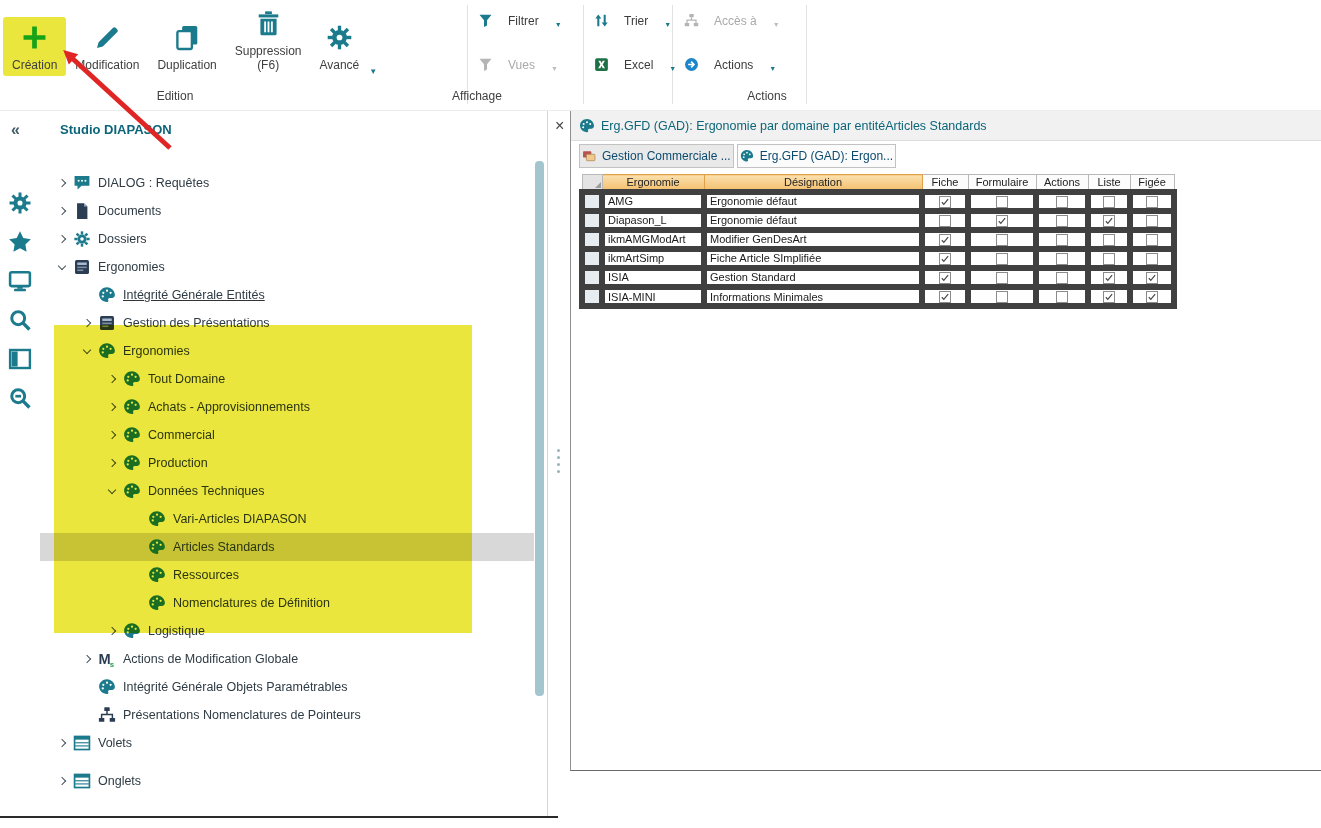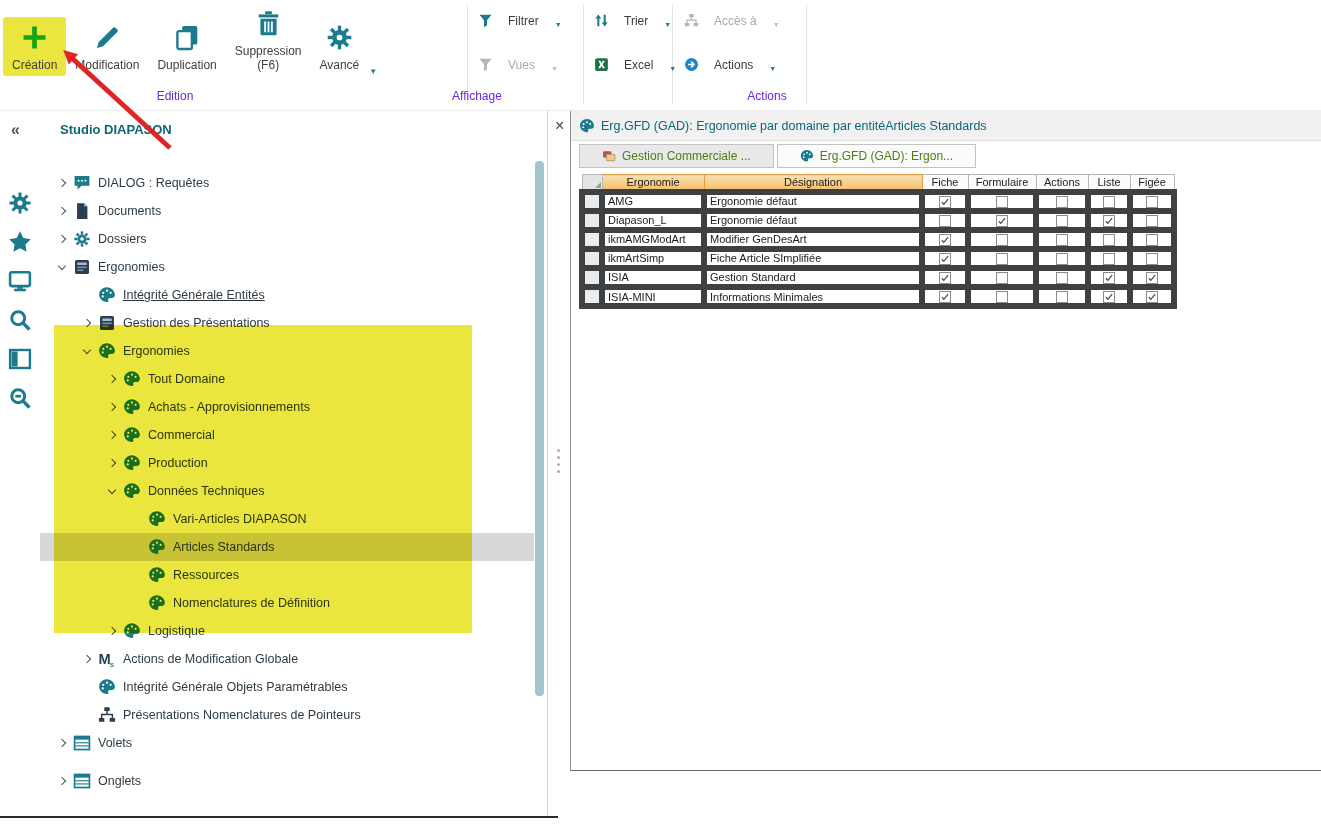--- a/index.html
+++ b/index.html
@@ -16,21 +16,21 @@
           font-family:inherit}
   .bigbtn .ic{width:27px;height:27px;display:block;margin-bottom:7px}
   .bigbtn .lbl,.bigbtn .lbl2{font-size:12px;color:#3f3f3f;line-height:14px;text-align:center;white-space:nowrap}
   .big-arr{font-size:8px;color:var(--teal);margin:36px 6px 0 1px}
   .smallbtn{position:absolute;display:flex;align-items:flex-end;gap:15px;font-size:12px;color:#3c3c3c;cursor:pointer}
   .smallbtn .sic{width:15px;height:15px;display:block}
   .smallbtn.disabled{color:#a9a9a9}
   .arr{font-size:7px;color:var(--teal);margin-left:1px}
   .arr.gray{color:#bdbdbd}
   .vsep{position:absolute;top:5px;height:99px;width:1px;background:#e2e2e2}
-  .grp-label{position:absolute;bottom:7px;font-size:12px;color:#6d28d9;text-align:center;width:90px}
+  .grp-label{position:absolute;bottom:7px;font-size:12px;color:#404040;text-align:center;width:90px}
   [data-icon] svg{width:100%;height:100%;display:block}
 
   
   .main{position:absolute;left:0;top:111px;width:1321px;height:717px}
   .strip{position:absolute;left:0;top:0;width:40px;height:707px;background:#fff}
   .collapse-btn{position:absolute;left:11px;top:10px;font-size:16px;font-weight:bold;color:#3e5a68;cursor:pointer}
   .sicon{position:absolute;left:8px;width:24px;height:24px;cursor:pointer}
   .sicon span{display:block;width:24px;height:24px}
 
   .treepanel{position:absolute;left:40px;top:0;width:508px;height:707px;border-right:1px solid #d4d4d4;background:#fff}
@@ -54,21 +54,21 @@
         box-shadow:0 7px 0 #9ab4ba,0 14px 0 #9ab4ba,0 21px 0 #9ab4ba;cursor:ns-resize}
 
   .rightpanel{position:absolute;left:570px;top:0;width:751px;height:660px;background:#fff;
               border-left:1px solid #8f8f8f;border-bottom:1px solid #6a6a6a}
   .rp-header{position:absolute;left:0;top:0;right:0;height:30px;background:#f1f1f1;border-bottom:1px solid #dedede;
              display:flex;align-items:center;padding-left:8px;gap:6px}
   .rp-title{font-size:12.5px;color:var(--titleteal);white-space:nowrap}
   .hicon{width:16px;height:16px;display:block}
   .rp-tabs{position:absolute;left:0;top:30px;right:0;height:27px;display:flex;align-items:flex-end;
            padding-left:8px;gap:3px;background:#fff}
-  .tab{display:flex;align-items:center;gap:6px;height:24px;padding:0 22px;font-size:12px;color:#4d7c0f;
+  .tab{display:flex;align-items:center;gap:6px;height:24px;padding:0 2px;font-size:12px;color:#0c4a6e;
        background:#e9e9e9;border:1px solid #c2c2c2;cursor:pointer;white-space:nowrap}
   .tab.active{background:#fbfbfb}
   .tabicon{width:14px;height:14px;display:block}
   .rp-body{position:absolute;left:8px;top:63px}
 
   table{border-collapse:collapse;font-size:11px;table-layout:fixed}
   th{font-weight:normal;height:17px;border:1px solid #b9b9b9;background:#fcfcfc;padding:0 2px;color:#222;
      overflow:hidden;white-space:nowrap}
   th.orange{background:linear-gradient(#fbe0ad,#f4c171);border-color:#dfa04a}
   th.corner{background:#e4e4e4;position:relative}

